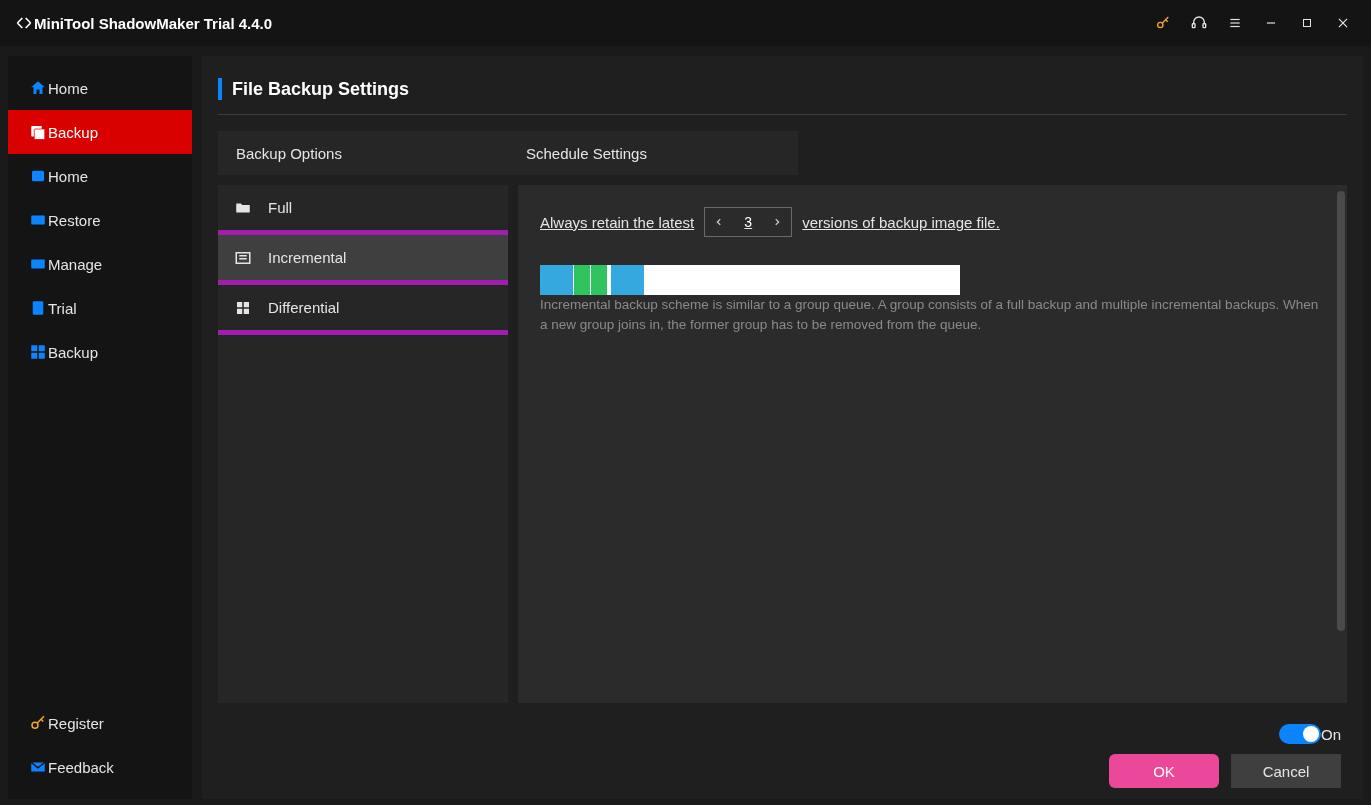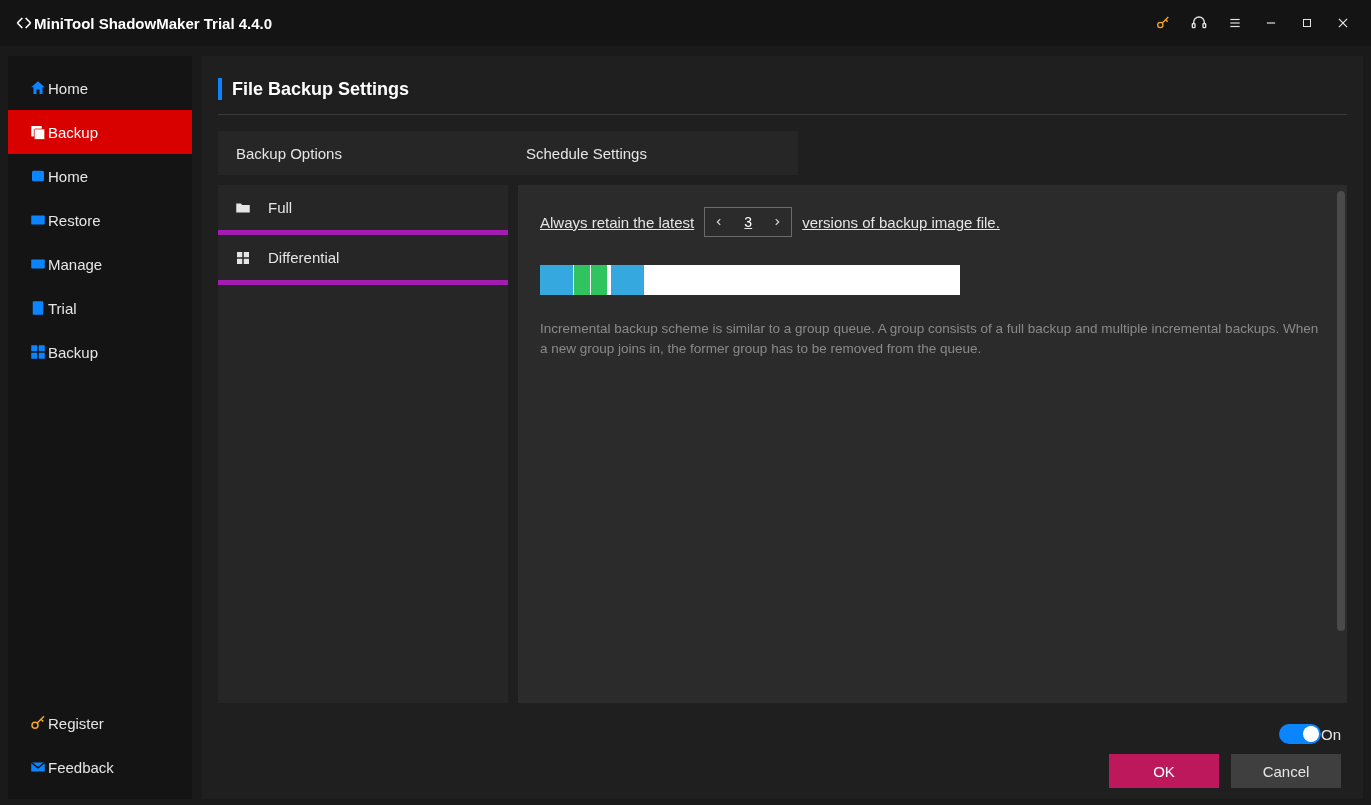--- a/index.html
+++ b/index.html
@@ -160,21 +160,20 @@
     height: 30px;
     background: #fff;
     display: flex;
   }
   .blk { height: 100%; }
   .blk.blue { background: #35a8e0; width: 33px; }
   .blk.green { background: #2fc45f; width: 17px; border-left:1px solid #fff;}
   .blk.gap { width: 4px; background:#fff; }
 
   .desc {
-    margin-top: 24px;
     font-size: 13.5px;
     line-height: 1.5;
     color: #8a8a8a;
     max-width: 780px;
   }
 
   .scroll-thumb {
     position: absolute;
     right: 2px;
     top: 6px;
@@ -210,21 +209,21 @@
     width:16px; height:16px;
     background:#fff; border-radius:50%;
   }
   .toggle-label { font-size: 15px; color:#e5e5e5; }
   .btn {
     width: 110px; height: 34px;
     display:flex; align-items:center; justify-content:center;
     font-size: 15px;
     cursor:pointer;
   }
-  .btn.primary { background:#be185d; color:#fff; }
+  .btn.primary { background:#ec4899; color:#fff;border-radius:6px; }
   .btn.secondary { background:#3f3f3f; color:#e5e5e5; }
   .buttons-row { display:flex; gap:12px; }
 </style>
 </head>
 <body>
 
 <div class="titlebar">
   <span class="logo-icon">
     <svg viewBox="0 0 24 24" fill="none" stroke="#fff" stroke-width="2">
         <path d="M4 12 L10 6 M4 12 L10 18 M20 12 L14 6 M20 12 L14 18"></path>
@@ -371,20 +370,30 @@
 
     <div class="body-row">
       <div class="scheme-list">
         <div class="scheme-item">
           <span class="scheme-icon">
               <svg viewBox="0 0 24 24" fill="#e5e5e5">
                 <path d="M3 6h6l2 2h10v10H3z"></path>
               </svg>
             </span>
           <span>Full</span>
+        </div>
+        <div class="scheme-item active">
+          <span class="scheme-icon">
+              <svg viewBox="0 0 24 24" fill="none" stroke="#e5e5e5" stroke-width="2">
+                <rect x="3" y="5" width="18" height="14"></rect>
+                <line x1="7" y1="9" x2="17" y2="9"></line>
+                <line x1="7" y1="13" x2="17" y2="13"></line>
+              </svg>
+            </span>
+          <span>Incremental</span>
         </div>
         <div class="scheme-item">
           <span class="scheme-icon">
               <svg viewBox="0 0 24 24" fill="#e5e5e5">
                 <rect x="4" y="4" width="7" height="7"></rect>
                 <rect x="13" y="4" width="7" height="7"></rect>
                 <rect x="4" y="13" width="7" height="7"></rect>
                 <rect x="13" y="13" width="7" height="7"></rect>
               </svg>
             </span>

